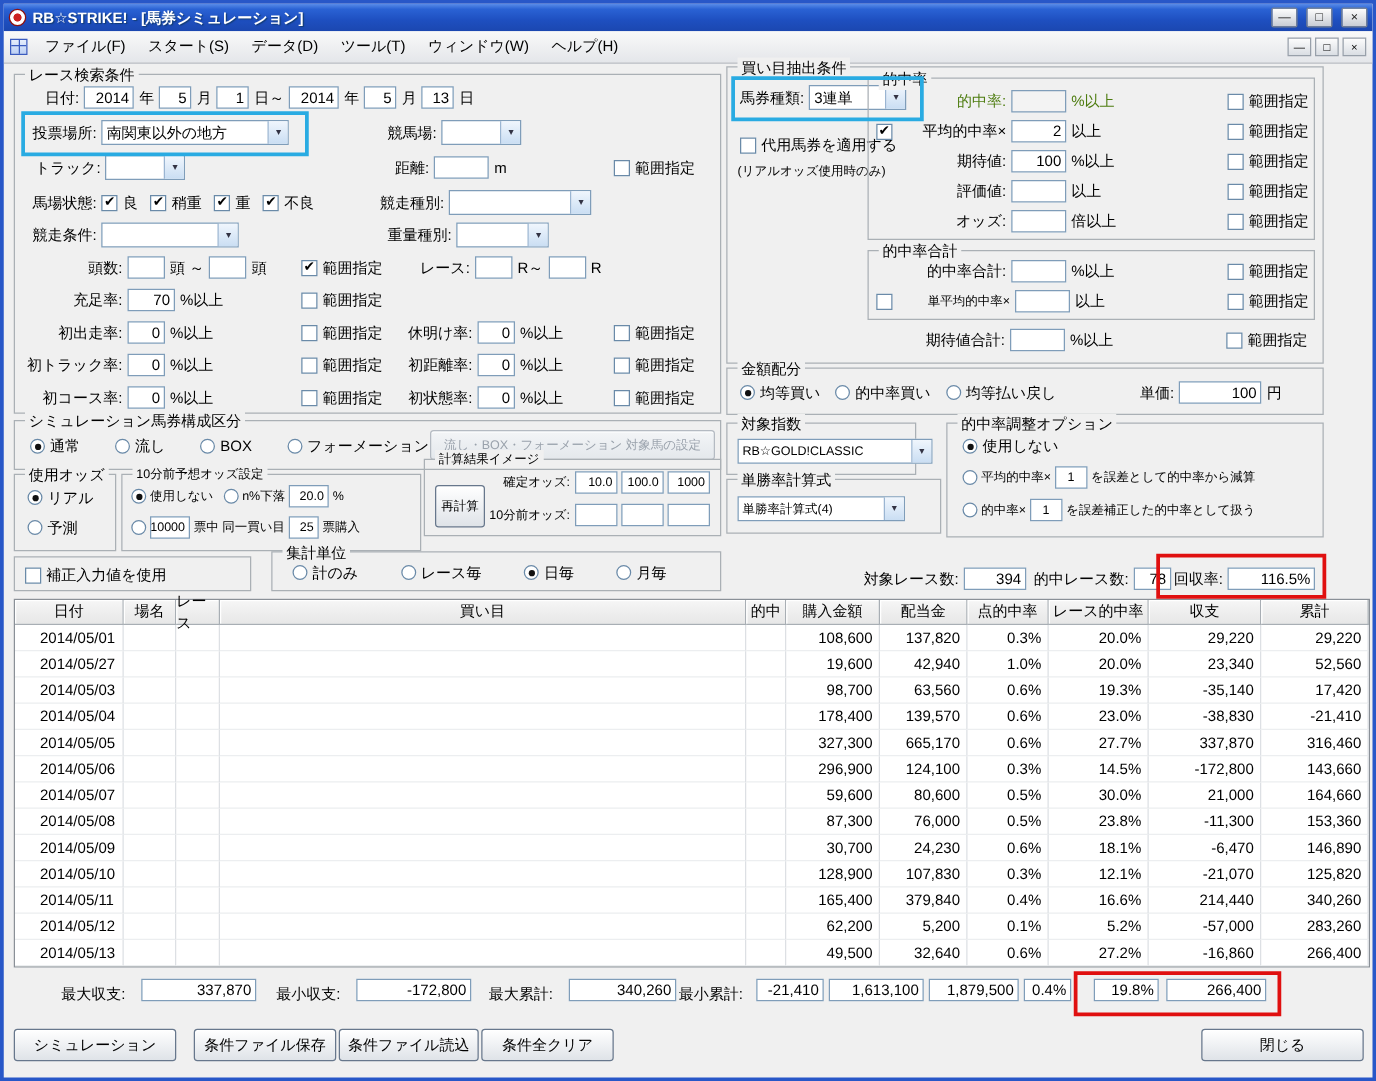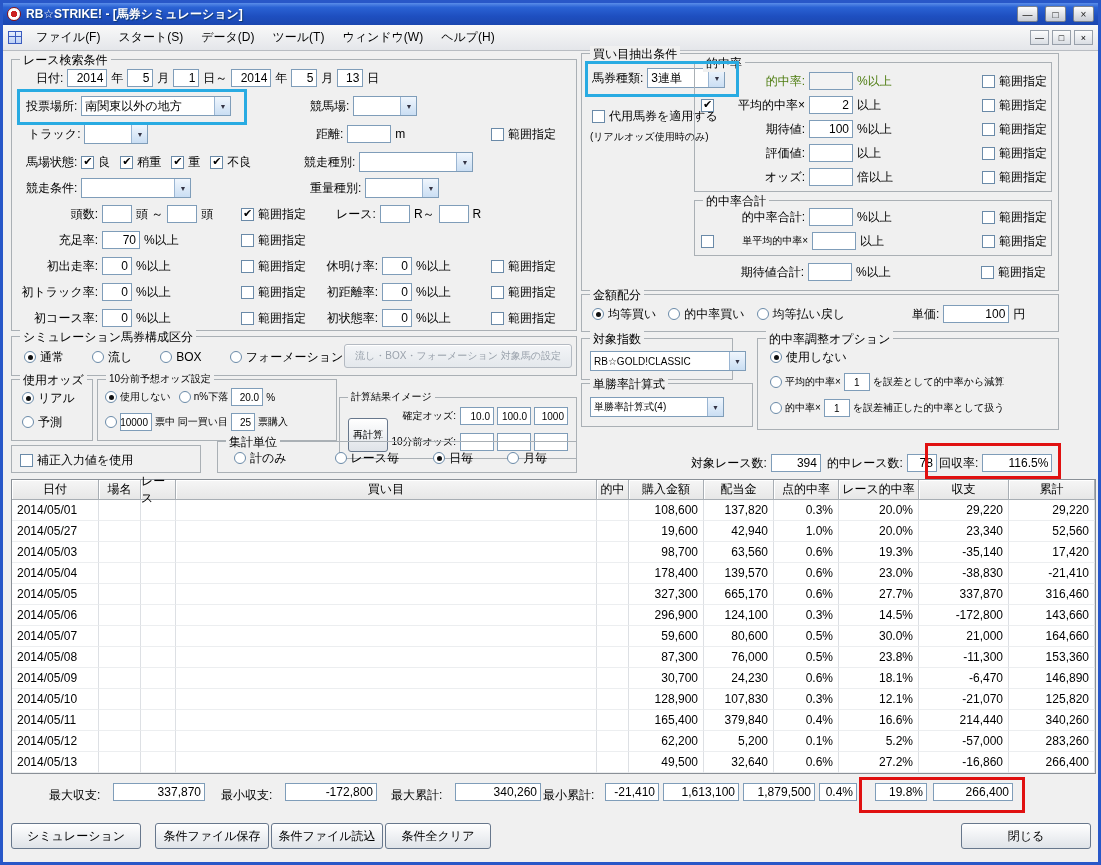--- a/index.html
+++ b/index.html
@@ -35,21 +35,21 @@
 .rb.on::after{content:"";width:5px;height:5px;border-radius:50%;background:#111}
 .mla{margin-left:auto;display:flex;gap:4px;align-items:center}
 .btn{position:absolute;display:flex;align-items:center;justify-content:center;border:1px solid #67778c;border-radius:3px;background:linear-gradient(#ffffff,#dfe3e8);box-shadow:inset 0 1px 0 #fff;text-align:center}
 .btn.disabled{color:#9aa2ac;border-color:#b4bac2;background:linear-gradient(#f3f5f7,#e4e8ec)}
 .table{position:absolute;left:8px;top:428px;border:1px solid #8a9097;background:#fff}
 .thead,.trow{display:grid;grid-template-columns:87px 42px 35px 421px 32px 75px 70px 65px 80px 90px 86px}
 .hcell{height:20px;background:linear-gradient(#f6f6f6,#e7e7e7);border-right:1px solid #a8aeb4;border-bottom:1px solid #a8aeb4;box-shadow:inset 1px 1px 0 #fff;display:flex;align-items:center;justify-content:center}
 .trow{height:21px}
 .tcell{display:flex;align-items:center;border-right:1px solid #dde0e4;border-bottom:1px solid #eceef0;overflow:hidden}
 .tcell.num{justify-content:flex-end;padding-right:5px}
-.tcell.datec{padding-left:5px}
+.tcell.datec{padding-left:20px}
 .ann{position:absolute;z-index:40;pointer-events:none}
 .ann.blue{border:3px solid #29abe2}
 .ann.red{border:3px solid #e01010}
 </style>
 </head>
 <body>
 
 <div class="win">
 
   <div class="titlebar">
@@ -405,21 +405,21 @@
       </div>
       <div class="row s11" style="left:7px;top:32px;gap:3px">
         <span class="rb"></span>
         <span class="f s11" style="width:32px">10000</span>
         <span class="lab">票中 同一買い目</span>
         <span class="f s11" style="width:24px">25</span>
         <span class="lab">票購入</span>
       </div>
     </div>
 
-    <div class="grp" style="left:336px;top:346px;width:238px;height:62px">
+    <div class="grp" style="left:336px;top:316px;width:238px;height:62px">
       <span class="gtitle s11">計算結果イメージ</span>
       <div class="btn s11" style="left:8px;top:20px;width:40px;height:34px">再計算</div>
       <span class="lab rt s11" style="position:absolute;left:50px;top:11px;width:66px">確定オッズ:</span>
       <div class="row" style="left:120px;top:8px;gap:3px">
         <span class="f s11" style="width:34px">10.0</span>
         <span class="f s11" style="width:34px">100.0</span>
         <span class="f s11" style="width:34px">1000</span>
       </div>
       <span class="lab rt s11" style="position:absolute;left:42px;top:37px;width:74px">10分前オッズ:</span>
       <div class="row" style="left:120px;top:34px;gap:3px">
@@ -469,21 +469,21 @@
       <div class="row" style="left:8px;top:4px">
         <span class="cb"></span>
         <span class="lab">補正入力値を使用</span>
       </div>
     </div>
 
     <div class="grp" style="left:214px;top:390px;width:360px;height:32px">
       <span class="gtitle">集計単位</span>
       <div class="row" style="left:16px;top:6px">
         <span class="rb"></span>
-        <span class="lab" style="margin-right:44px">計のみ</span>
+        <span class="lab" style="margin-right:30px">計のみ</span>
         <span class="rb"></span>
         <span class="lab" style="margin-right:30px">レース毎</span>
         <span class="rb on"></span>
         <span class="lab" style="margin-right:30px">日毎</span>
         <span class="rb"></span>
         <span class="lab">月毎</span>
       </div>
     </div>
 
     <div class="row" style="left:688px;top:402px">

